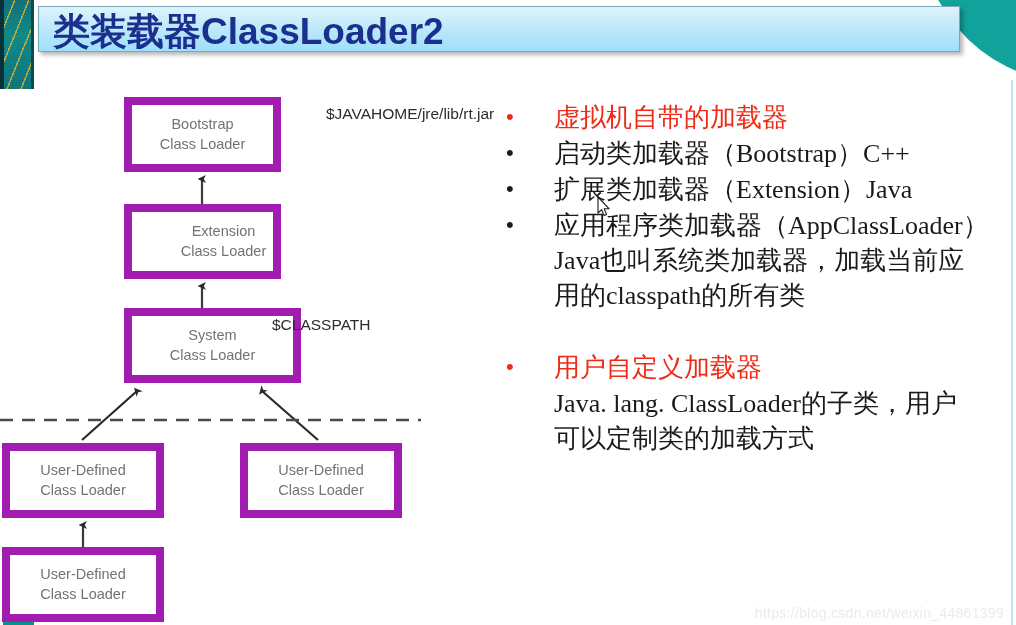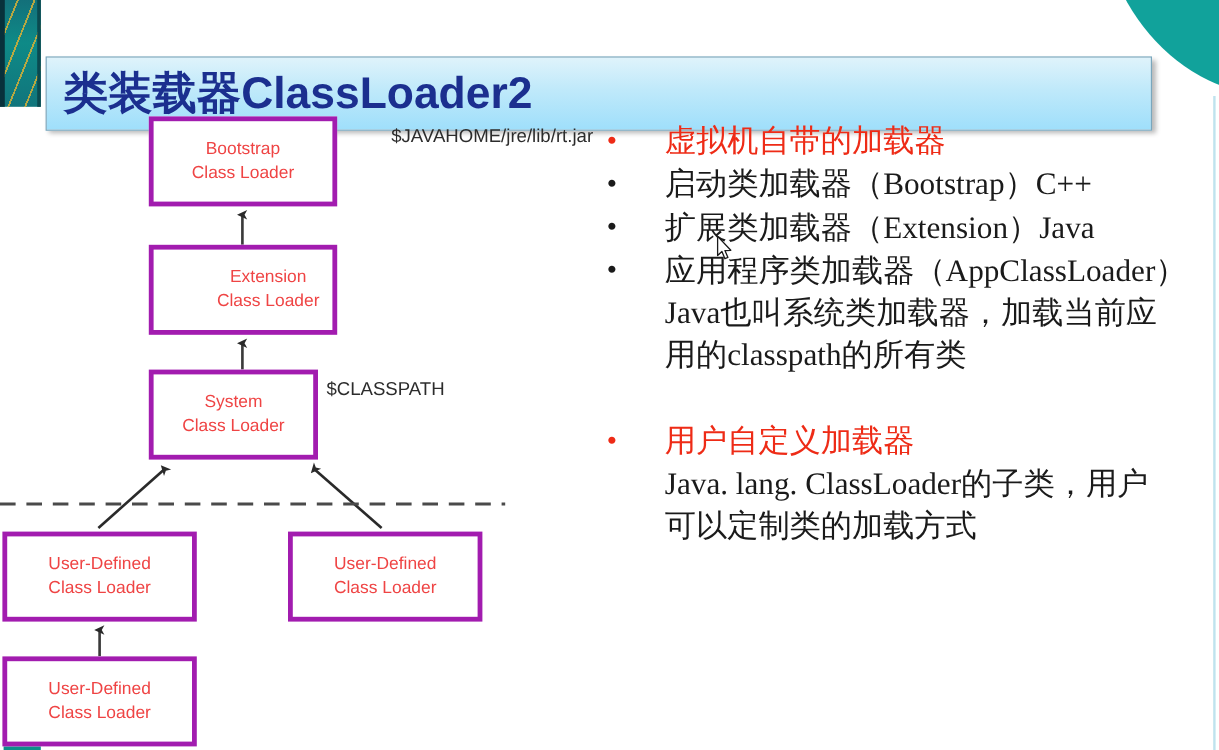--- a/index.html
+++ b/index.html
@@ -70,28 +70,27 @@
     height: 8px;
     background: #0d8e8a;
   }
 
   
   .title-box {
     position: absolute;
     left: 38px;
     top: 6px;
     width: 922px;
-    height: 62px;
+    height: 46px;
     box-sizing: border-box;
     border: 1px solid #7aa7bd;
     background: linear-gradient(180deg, #dff3fb 0%, #bfe9fa 45%, #9fdffb 100%);
     box-shadow: 3px 3px 4px rgba(0,0,0,0.28);
     display: flex;
-    align-items: center;
-    margin-top: 41px;
+    align-items: flex-start;
   }
   .title-text {
     margin-left: 14px;
     font-family: "Liberation Sans", sans-serif;
     font-size: 37px;
     font-weight: bold;
     color: #1b2f8f;
     letter-spacing: 0px;
     white-space: nowrap;
   }
@@ -100,37 +99,37 @@
   .diagram {
     position: absolute;
     left: 0px;
     top: 80px;
     width: 500px;
     height: 545px;
   }
   .node {
     position: absolute;
     box-sizing: border-box;
-    border: 4px solid #a21caf;
+    border: 8px solid #a21caf;
     background: #ffffff;
     display: flex;
     flex-direction: column;
     align-items: center;
     justify-content: center;
     font-family: "Liberation Sans", sans-serif;
     font-size: 14.5px;
-    color: #ef4444;
+    color: #737373;
     line-height: 1.35;
     text-align: center;
   }
   .node .l1, .node .l2 { display: block; white-space: nowrap; }
 
   .n-bootstrap { left: 124px; top: 17px;  width: 157px; height: 75px; }
   .n-extension { left: 124px; top: 124px; width: 157px; height: 75px; padding-left: 42px; }
-  .n-system    { left: 124px; top: 228px; width: 141px; height: 75px; }
+  .n-system    { left: 124px; top: 228px; width: 177px; height: 75px; }
   .n-udl-1     { left: 2px;   top: 363px; width: 162px; height: 75px; }
   .n-udl-2     { left: 240px; top: 363px; width: 162px; height: 75px; }
   .n-udl-3     { left: 2px;   top: 467px; width: 162px; height: 75px; }
 
   .path-label {
     position: absolute;
     font-family: "Liberation Sans", sans-serif;
     font-size: 15.5px;
     color: #2c2c2c;
     white-space: nowrap;
@@ -314,14 +313,15 @@
         <span class="cont">可以定制类的加载方式</span>
       </div>
     </div>
 
   </div>
 
   <svg class="cursor" viewBox="0 0 14 21" xmlns="http://www.w3.org/2000/svg">
     <path d="M1,1 L1,17 L4.6,13.6 L7.1,19.6 L9.6,18.5 L7.1,12.8 L12,12.6 Z" fill="#ffffff" stroke="#1a1a1a" stroke-width="1.1" stroke-linejoin="round"></path>
   </svg>
 
+  <div class="watermark">https://blog.csdn.net/weixin_44861399</div>
 
 </div>
 
 </body></html>

